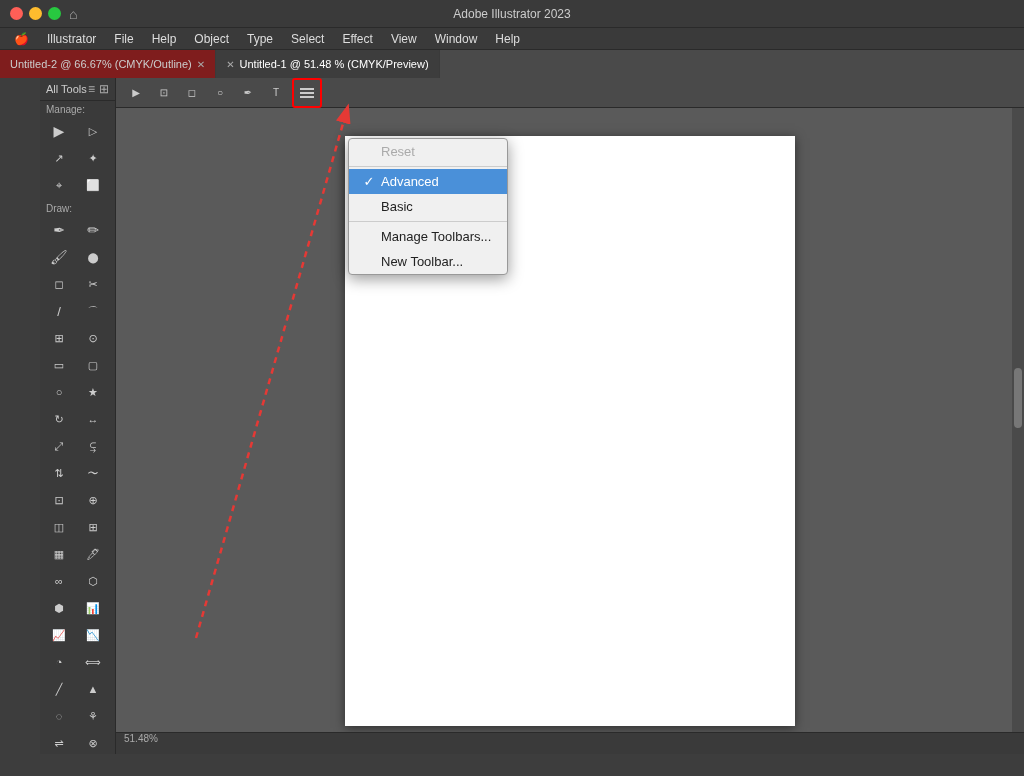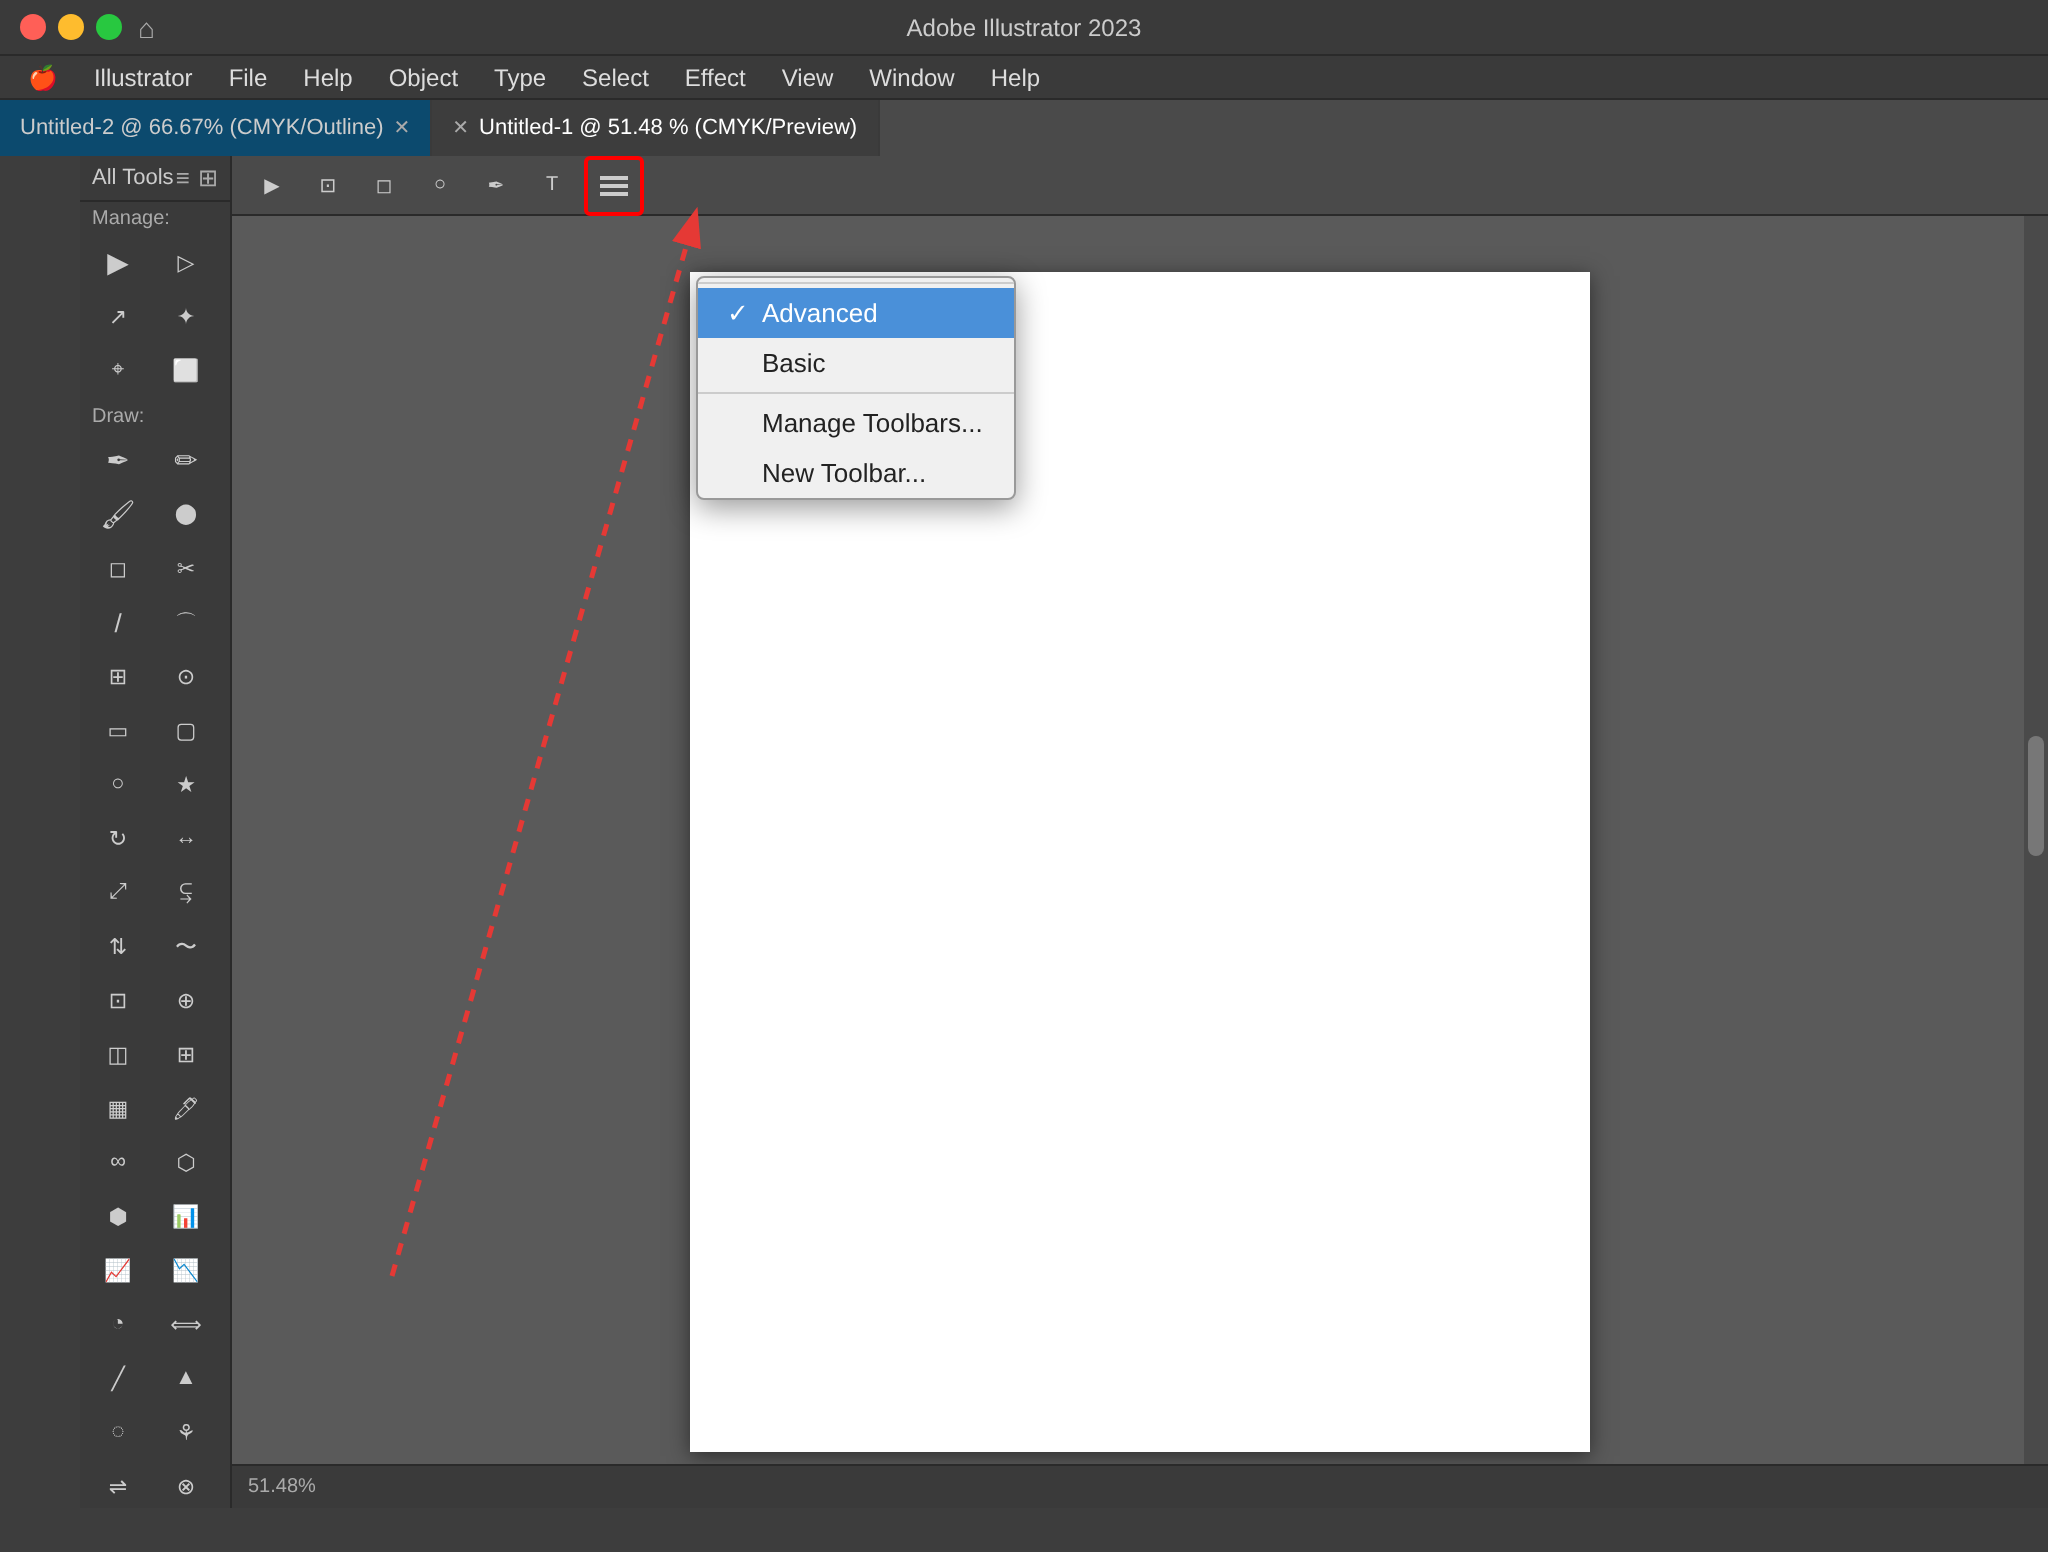--- a/index.html
+++ b/index.html
@@ -78,21 +78,21 @@
       align-items: center;
       padding: 0;
     }
     .tab {
       height: 100%;
       display: flex;
       align-items: center;
       padding: 0 10px;
       font-size: 11px;
       color: #ccc;
-      background: #0c4a6e;
+      background: #7f1d1d;
       border-right: 1px solid #3a3a3a;
       gap: 5px;
       cursor: pointer;
     }
     .tab.active {
       background: #3d3d3d;
       color: #fff;
     }
     .tab-close {
       color: #aaa;
@@ -283,21 +283,20 @@
     
     .status-bar {
       position: absolute;
       bottom: 0;
       left: 0;
       right: 0;
       height: 22px;
       background: #3a3a3a;
       border-top: 1px solid #2a2a2a;
       display: flex;
-      align-items: center;
       padding: 0 8px;
       gap: 8px;
     }
   </style>
 </head>
 <body>
 
 <div class="titlebar">
   <div class="traffic-lights">
     <div class="traffic-light tl-close"></div>
@@ -434,20 +433,24 @@
       </div>
     </div>
 
     <div class="status-bar">
       <span style="color:#aaa;font-size:10px;">51.48%</span>
     </div>
 
     <div class="dropdown-overlay">
       <div class="dropdown-menu">
 
+        <div class="dropdown-item disabled-item">
+          <span class="checkmark"></span>
+          <span>Reset</span>
+        </div>
         <div class="dropdown-separator"></div>
 
         <div class="dropdown-item active-item">
           <span class="checkmark">✓</span>
           <span>Advanced</span>
         </div>
 
         <div class="dropdown-item">
           <span class="checkmark"></span>
           <span>Basic</span>

